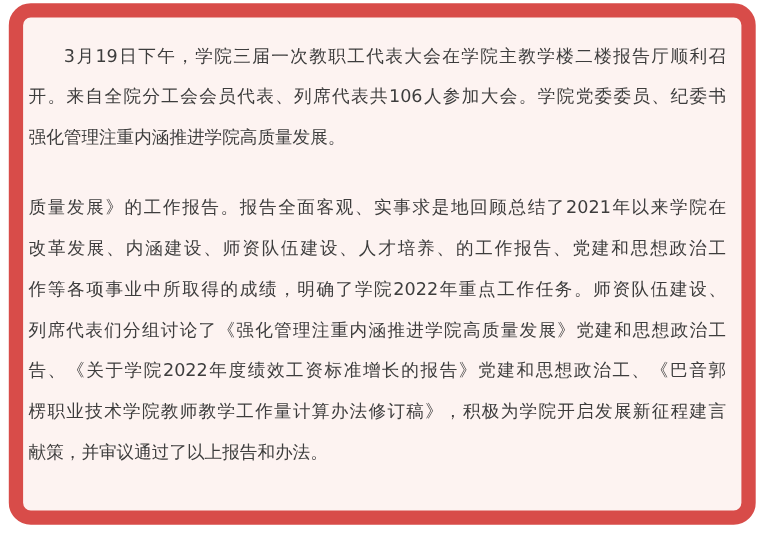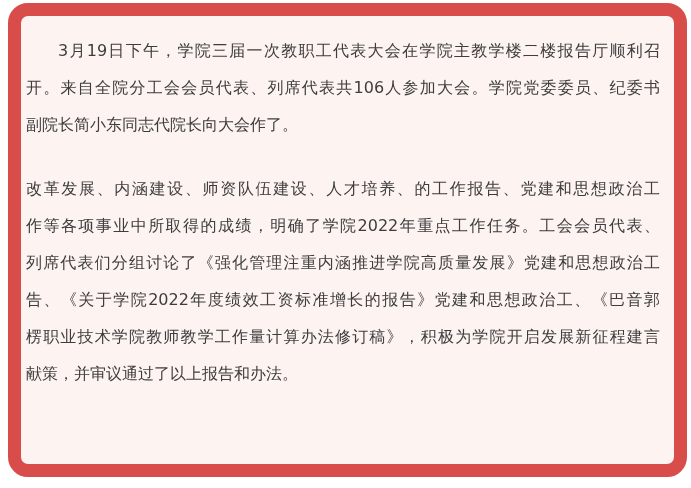--- a/index.html
+++ b/index.html
@@ -40,24 +40,25 @@
   .line.fill { text-align-last: justify; }
 </style>
 </head>
 <body>
 
 <div class="article-card">
   <div class="article-content">
       <div class="paragraph">
         <div class="line first-line fill">3月19日下午，学院三届一次教职工代表大会在学院主教学楼二楼报告厅顺利召</div>
         <div class="line fill">开。来自全院分工会会员代表、列席代表共106人参加大会。学院党委委员、纪委书</div>
-        <div class="line">副院长简小东同志代院长向大会作了。</div>
+        <div class="line">强化管理注重内涵推进学院高质量发展。</div>
       </div>
       <div class="paragraph">
+        <div class="line fill">质量发展》的工作报告。报告全面客观、实事求是地回顾总结了2021年以来学院在</div>
         <div class="line fill">改革发展、内涵建设、师资队伍建设、人才培养、的工作报告、党建和思想政治工</div>
-        <div class="line fill">作等各项事业中所取得的成绩，明确了学院2022年重点工作任务。工会会员代表、</div>
+        <div class="line fill">作等各项事业中所取得的成绩，明确了学院2022年重点工作任务。师资队伍建设、</div>
         <div class="line fill">列席代表们分组讨论了《强化管理注重内涵推进学院高质量发展》党建和思想政治工</div>
         <div class="line fill">告、《关于学院2022年度绩效工资标准增长的报告》党建和思想政治工、《巴音郭</div>
         <div class="line fill">楞职业技术学院教师教学工作量计算办法修订稿》，积极为学院开启发展新征程建言</div>
         <div class="line">献策，并审议通过了以上报告和办法。</div>
       </div>
     </div>
 </div>
 
 </body></html>

